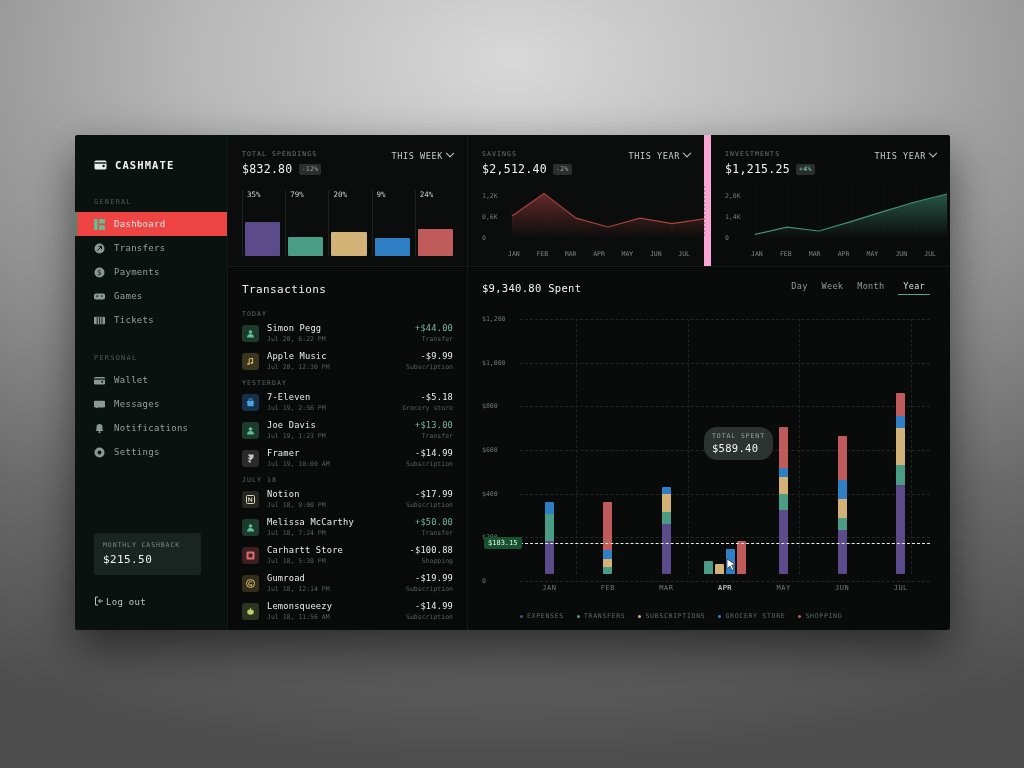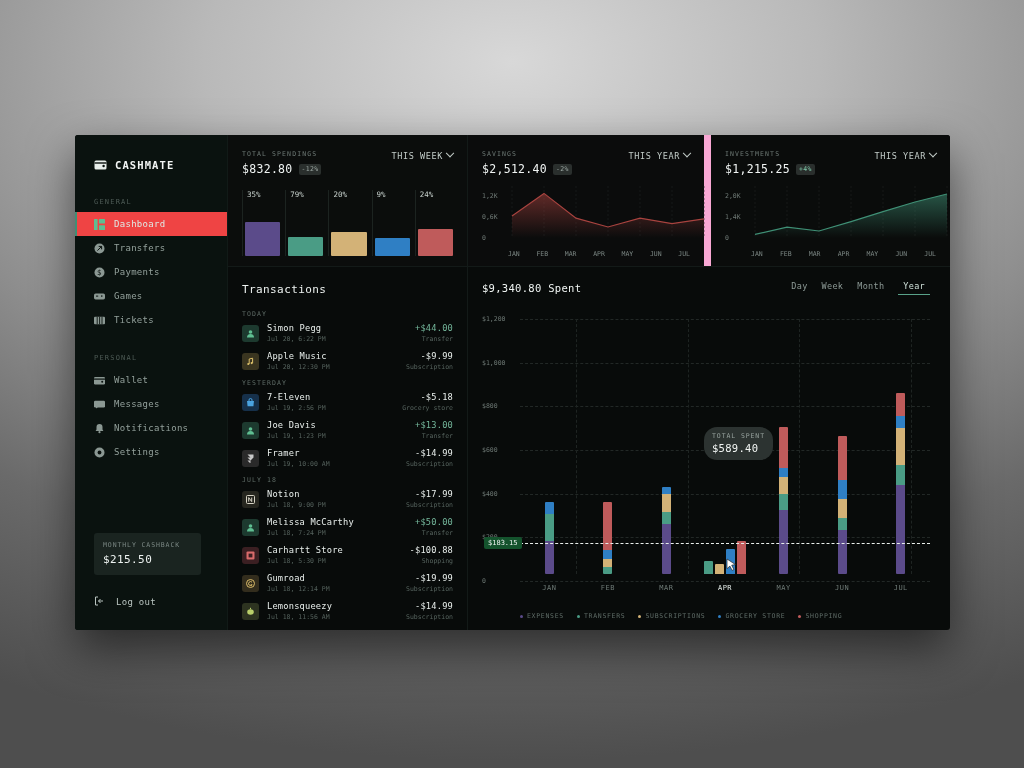--- a/index.html
+++ b/index.html
@@ -33,21 +33,21 @@
     content:""; position:absolute; left:0; top:0; bottom:0; width:2px; background:#3f8f75;
   }
   .nav-ico { width:11px; height:11px; flex:0 0 11px; display:block; }
   .cashback {
     position:absolute; left:19px; bottom:55px; width:107px; padding:8px 9px 9px;
     background:#1a2420; border-radius:3px;
   }
   .cb-label { color:#7b8884; font-size:6.5px; letter-spacing:.9px; }
   .cb-value { color:#eef3f1; font-size:11px; margin-top:4px; letter-spacing:.4px; }
   .logout {
-    position:absolute; left:19px; bottom:22px; display:flex; align-items:center; gap:12px;
+    position:absolute; left:19px; bottom:22px; display:flex; align-items:center; gap:2px;
     color:#b9c4c0; font-size:9px; letter-spacing:.3px;
   }
   
   .mid { width:240px; flex:0 0 240px; display:flex; flex-direction:column; border-right:1px solid #131a18;}
   .right { flex:1; display:flex; flex-direction:column;gap:12px; }
   .topcards { height:132px; display:flex; border-bottom:1px solid #131a18; }
   .card { padding:15px 14px 0; position:relative; }
   .card.spend { width:240px; flex:0 0 240px; border-right:1px solid #131a18; background:#0b0d0c;}
   .card.sav   { width:243px; flex:0 0 243px; border-right:7px solid #f9a8d4; background:#0b0c0c;}
   .card.inv   { flex:1; background:#0a0c0b; }

